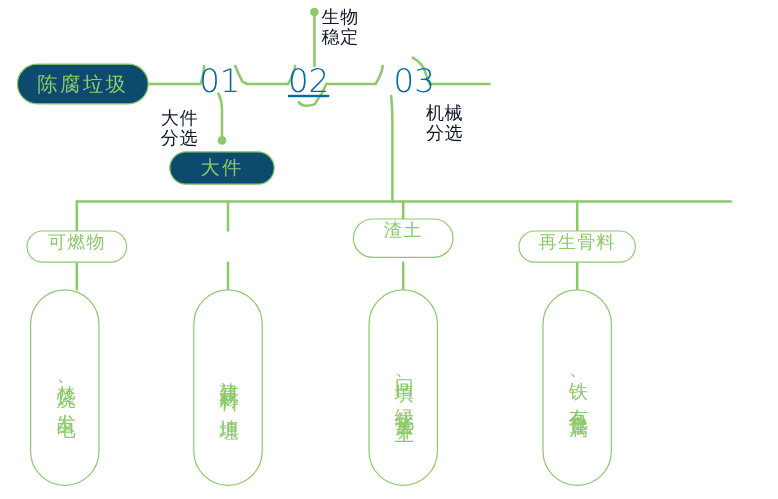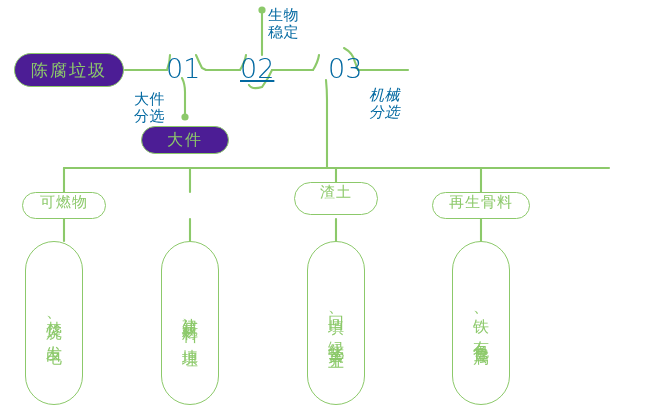--- a/index.html
+++ b/index.html
@@ -4,30 +4,30 @@
 <style>
   html,body{margin:0;padding:0;background:#ffffff;}
   body{
     width:648px;height:416px;overflow:hidden;
     font-family:"Liberation Sans","DejaVu Sans",sans-serif;
     position:relative;
   }
   #stage{position:absolute;inset:0;width:648px;height:416px;}
   svg#wires{position:absolute;left:0;top:0;width:648px;height:416px;}
 
-  .lbl{position:absolute;color:#0369a1;font-size:15px;line-height:17px;
+  .lbl{position:absolute;color:#0f172a;font-size:15px;line-height:17px;
        white-space:pre-line;letter-spacing:.5px;}
 
   .pill{position:absolute;display:flex;align-items:flex-start;justify-content:center;
         border:1.6px solid #8cc96a;border-radius:999px;color:#8cc96a;
         font-size:15px;letter-spacing:1px;box-sizing:border-box;background:#fff;}
 
   .bigpill{position:absolute;display:flex;align-items:center;justify-content:center;
         border:1.8px solid #8cc96a;border-radius:999px;color:#8cc96a;
-        font-size:17px;letter-spacing:2px;box-sizing:border-box;background:#4c1d95;}
+        font-size:17px;letter-spacing:2px;box-sizing:border-box;background:#0c4a6e;}
 
   .vbox{position:absolute;border:1.6px solid #8cc96a;border-radius:30px;
         box-sizing:border-box;background:#fff;
         display:flex;align-items:center;justify-content:center;}
   .vbox span{writing-mode:vertical-rl;text-orientation:upright;
         color:#8cc96a;font-size:16px;letter-spacing:3px;line-height:26px;
         text-align:center;}
 
   .num{position:absolute;color:#0369a1;font-size:27px;letter-spacing:0px;
        font-family:"DejaVu Sans",sans-serif;font-weight:300;}
@@ -84,21 +84,21 @@
   </div>
 
   <div class="num" style="left:166px;top:53px;">01</div>
   <div class="num" style="left:240px;top:53px;text-decoration:underline;">02</div>
   <div class="num" style="left:328px;top:53px;">03</div>
 
   <div class="lbl" style="left:134px;top:90px;text-align:left;">大件
 分选</div>
   <div class="lbl" style="left:268px;top:6px;text-align:left;">生物
 稳定</div>
-  <div class="lbl" style="left:369px;top:86px;text-align:left;font-style:italic;">机械
+  <div class="lbl" style="left:355px;top:86px;text-align:left;">机械
 分选</div>
 
   <div class="bigpill" style="left:141px;top:126px;width:88px;height:28px;font-size:16px;">
     <span>大件</span>
   </div>
 
   <div class="pill" style="left:22px;top:192px;width:84px;height:27px;">
     <span>可燃物</span>
   </div>
   <div class="pill" style="left:294px;top:182px;width:84px;height:33px;">

